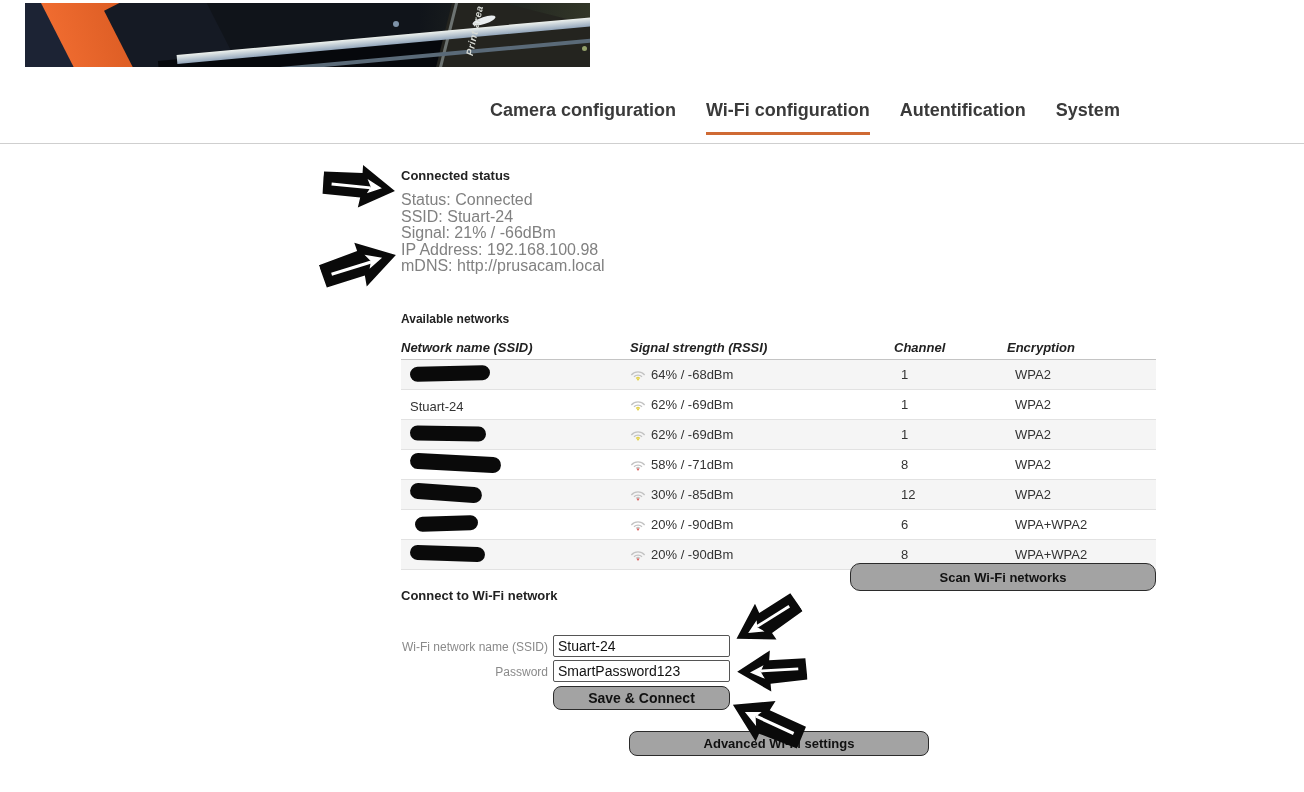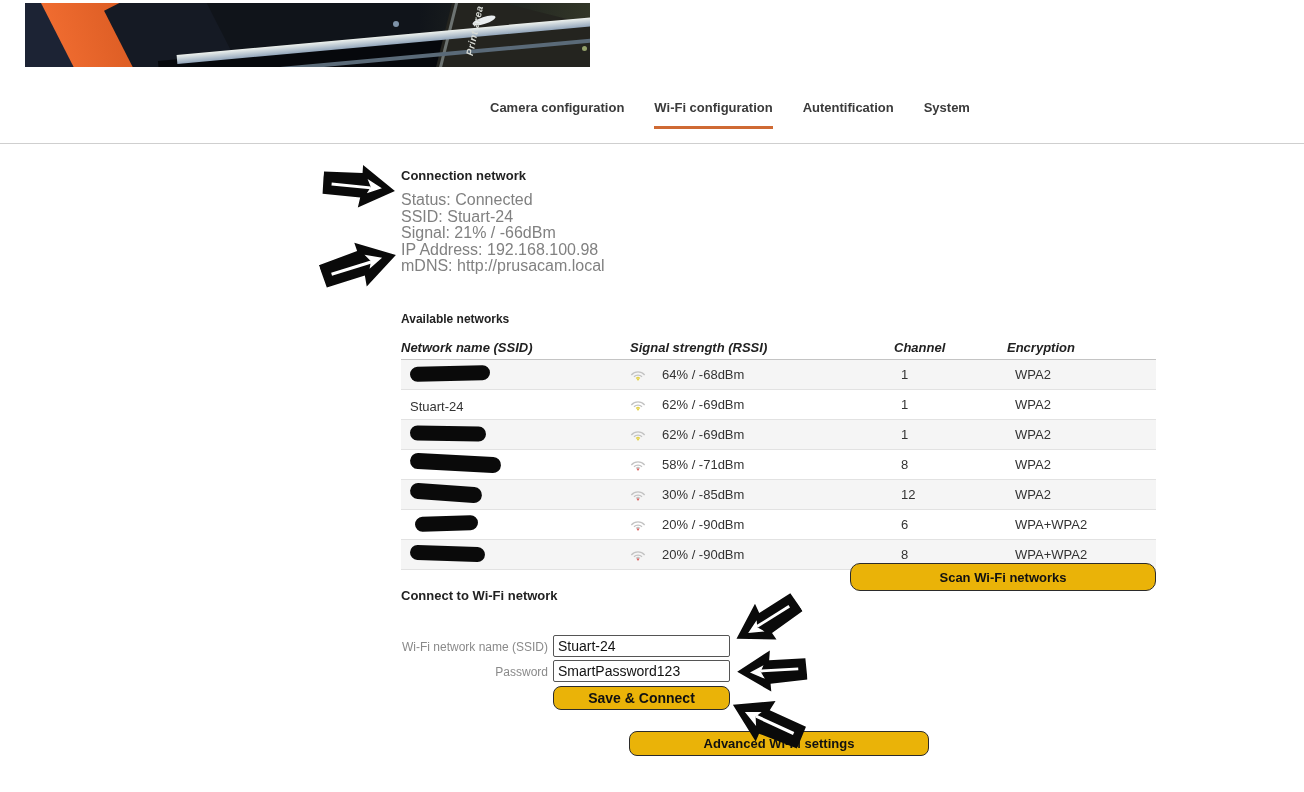--- a/index.html
+++ b/index.html
@@ -22,55 +22,55 @@
   .ph-under{left:135px;top:58px;width:490px;height:45px;background:#06080c;transform:rotate(-5.2deg);transform-origin:0 50%;}
   .ph-strip{left:152px;top:52px;width:450px;height:9px;background:linear-gradient(#eef2ee,#93a6bb);transform:rotate(-5.2deg);transform-origin:0 50%;}
   .ph-strip2{left:255px;top:64px;width:345px;height:4px;background:#5a6a78;transform:rotate(-5.2deg);transform-origin:0 50%;}
   .ph-glint{left:447px;top:14px;width:24px;height:7px;border-radius:50%;background:#e9edef;transform:rotate(-18deg);}
   .ph-dot1{left:368px;top:18px;width:6px;height:6px;border-radius:50%;background:#7e93a8;}
   .ph-dot2{left:557px;top:43px;width:5px;height:5px;border-radius:50%;background:#93a06a;}
   .ph-text{left:424px;top:22px;color:#d9dcd6;font-size:10px;font-weight:bold;font-style:italic;transform:rotate(-78deg);transform-origin:center;white-space:nowrap;letter-spacing:.5px;}
 
   
   .tabs{left:490px;top:100px;display:flex;gap:30px;align-items:flex-start;}
-  .tab{font-size:13px;font-weight:bold;color:#3a3a3a;padding-bottom:11px;cursor:pointer;white-space:nowrap;}
+  .tab{font-size:18px;font-weight:bold;color:#3a3a3a;padding-bottom:11px;cursor:pointer;white-space:nowrap;}
   .tab.active{border-bottom:3px solid var(--accent);}
   .top-divider{left:0;top:143px;width:1304px;height:0;border-top:1px solid #cfcfcf;}
 
   
   .sec-title{font-size:13px;font-weight:bold;color:#222;}
   .conn-title{left:401px;top:168px;}
   .conn-lines{left:401px;top:192px;font-size:16px;color:#818181;line-height:16.5px;}
 
   
   .avail-title{left:401px;top:312px;font-size:12px;}
   .nettable{left:401px;top:340px;width:755px;font-size:13px;color:#333;}
   .thead{display:grid;grid-template-columns:229px 264px 113px 149px;font-weight:bold;color:#222;
          padding-bottom:4px;border-bottom:1px solid #c4c4c4;font-style:italic;}
   .trow{display:grid;grid-template-columns:229px 264px 113px 149px;height:29px;align-items:center;border-bottom:1px solid #e2e2e2;}
   .trow:nth-child(odd){background:#f5f5f5;}
   .c1{padding-left:9px;position:relative;}
-  .c2{display:flex;align-items:center;gap:16px;}
+  .c2{display:flex;align-items:center;gap:5px;}
   .c3{padding-left:7px;}
   .c4{padding-left:8px;}
   .wifi{width:16px;height:13px;flex:0 0 auto;}
   .wifi .arc{fill:none;stroke:#c4c4c4;stroke-width:1.5;}
   .wifi.yellow .arc3{stroke:#e3d14b;}
   .wifi.yellow .dot{fill:#e3d14b;}
   .wifi.red .dot{fill:#e06a6a;}
   .redact{display:inline-block;background:#0a0a0a;height:15px;border-radius:8px;}
   .r0{width:80px;transform:rotate(-1.5deg);}
   .r2{width:76px;transform:rotate(1deg);}
   .r3{width:91px;transform:rotate(3deg);height:16px;}
   .r4{width:72px;transform:rotate(4deg);height:16px;}
   .r5{width:63px;transform:rotate(-2deg);margin-left:5px;}
   .r6{width:75px;transform:rotate(2deg);}
 
   
-  .btn{background:#eab308;border:1px solid #2b2b2b;border-radius:10px;font-family:inherit;
+  .btn{background:#a3a3a3;border:1px solid #2b2b2b;border-radius:10px;font-family:inherit;
        font-weight:bold;color:#111;cursor:pointer;display:flex;align-items:center;justify-content:center;}
   .scan-btn{left:850px;top:563px;width:306px;height:28px;font-size:13px;}
   .save-btn{left:553px;top:686px;width:177px;height:24px;font-size:14px;border-radius:8px;border-width:1.5px;}
   .adv-btn{left:629px;top:731px;width:300px;height:25px;font-size:13px;border-radius:8px;}
 
   
   .connect-title{left:401px;top:588px;}
   .flabel{font-size:12px;color:#8a8a8a;text-align:right;width:200px;}
   .lab1{left:348px;top:640px;}
   .lab2{left:348px;top:665px;}
@@ -118,21 +118,21 @@
   </div>
 
   <div class="abs tabs" id="tabs">
       <div class="tab">Camera configuration</div>
       <div class="tab active">Wi-Fi configuration</div>
       <div class="tab">Autentification</div>
       <div class="tab">System</div>
     </div>
   <div class="abs top-divider"></div>
 
-  <div class="abs sec-title conn-title">Connection network</div>
+  <div class="abs sec-title conn-title">Connected status</div>
   <div class="abs conn-lines" id="conn-lines">
       <div>Status: Connected</div>
       <div>SSID: Stuart-24</div>
       <div>Signal: 21% / -66dBm</div>
       <div>IP Address: 192.168.100.98</div>
       <div>mDNS: http://prusacam.local</div>
     </div>
 
   <div class="abs arrow a1">
       <svg viewBox="0 0 100 62">

